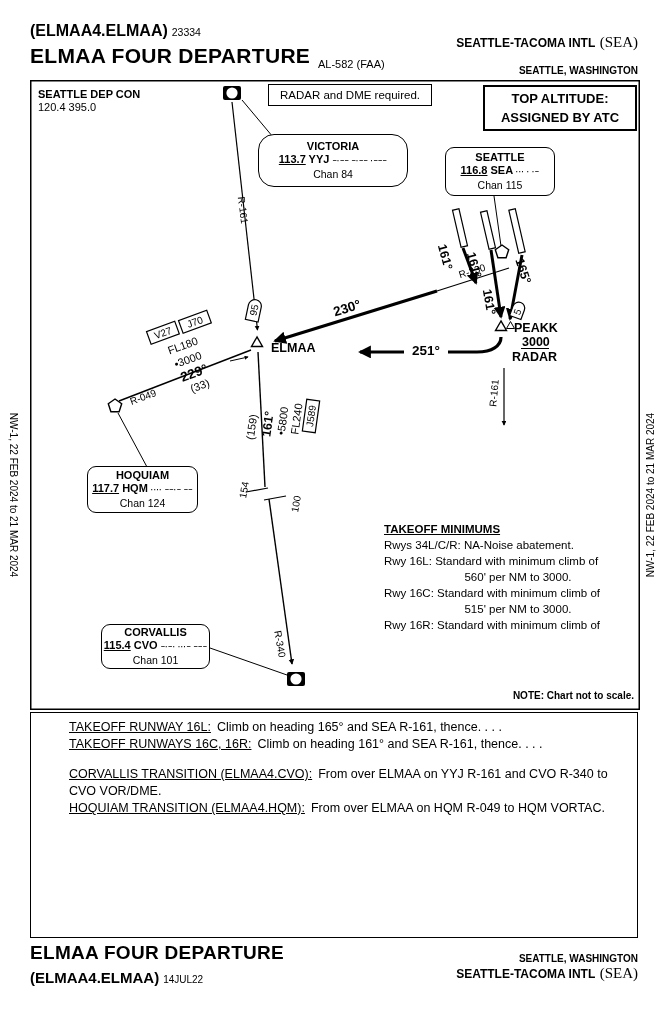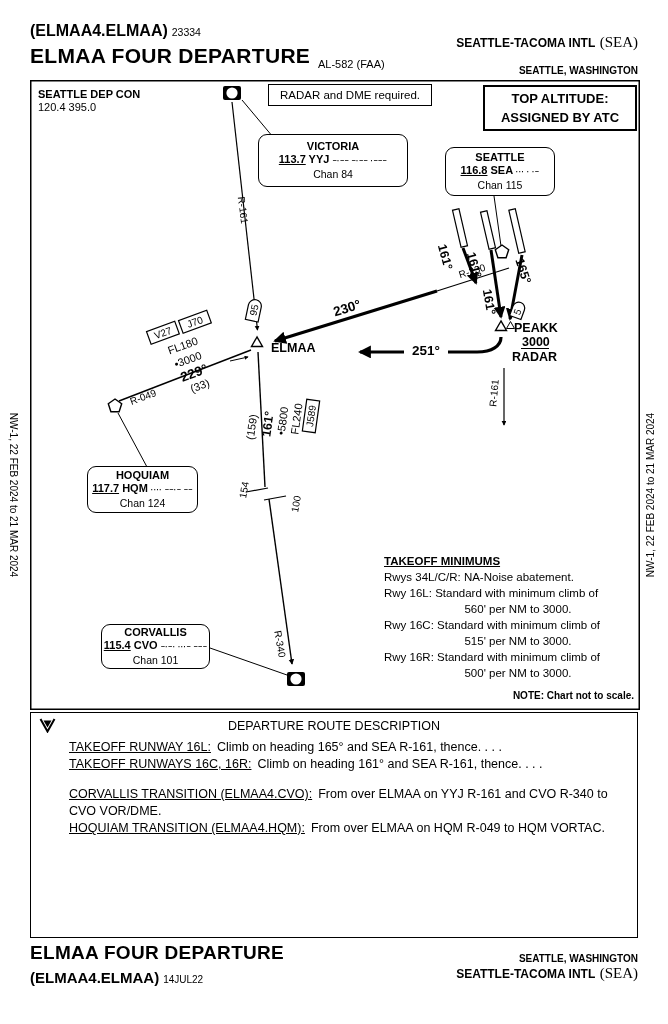--- a/index.html
+++ b/index.html
@@ -30,27 +30,27 @@
               box-sizing:border-box;text-align:center;font-size:13px;font-weight:bold;
               line-height:19px;padding-top:2px;background:#fff;}
   .navbox{border:1.4px solid #000;border-radius:9px;background:#fff;box-sizing:border-box;
           display:flex;flex-direction:column;align-items:center;justify-content:center;
           line-height:13.5px;}
   .nb-name{font-size:11px;font-weight:bold;}
   .nb-freq{font-size:11px;font-weight:bold;white-space:nowrap;}
   .nb-freq .fq{text-decoration:underline;}
   .nb-freq .morse{font-size:7px;font-weight:bold;letter-spacing:.5px;}
   .nb-chan{font-size:10.5px;}
-  .vbox{left:258px;top:134px;width:150px;height:53px;}
+  .vbox{left:258px;top:134px;width:150px;height:53px;border-radius:16px;}
   .sbox{left:445px;top:147px;width:110px;height:49px;}
   .hbox{left:87px;top:466px;width:111px;height:47px;}
   .cbox{left:101px;top:624px;width:109px;height:45px;}
 
   .tomins{left:384px;top:521px;width:268px;font-size:11.5px;line-height:16px;}
-  .tomins .ttl{font-weight:bold;text-decoration:underline;margin-top:32px;}
+  .tomins .ttl{font-weight:bold;text-decoration:underline;}
   .tomins .ctr{text-align:center;}
   .scale-note{left:434px;top:690px;width:200px;text-align:right;font-size:10px;font-weight:bold;}
 
   
   .route-box{left:30px;top:712px;width:608px;height:226px;border:1.5px solid #000;
              box-sizing:border-box;background:#fff;}
   .route-header{position:relative;text-align:center;padding-top:6px;font-size:12.5px;}
   .v-icon{position:absolute;left:8px;top:5px;}
   .route-body{padding:6px 24px 0 38px;font-size:12.5px;line-height:17px;}
   .route-body p{margin:0 0 0 0;}
@@ -280,33 +280,25 @@
   </div>
 
   <div class="abs tomins">
     <div class="ttl">TAKEOFF MINIMUMS</div>
     <div>Rwys 34L/C/R: NA-Noise abatement.</div>
     <div>Rwy 16L: Standard with minimum climb of</div>
     <div class="ctr">560' per NM to 3000.</div>
     <div>Rwy 16C: Standard with minimum climb of</div>
     <div class="ctr">515' per NM to 3000.</div>
     <div>Rwy 16R: Standard with minimum climb of</div>
-    <div class="ctr">500' per NM to 3000.</div>
   </div>
 
   <div class="abs scale-note">NOTE: Chart not to scale.</div>
 
   <div class="abs route-box">
-    <div class="route-header">
-      <svg class="v-icon" width="17" height="15" viewBox="0 0 17 15">
-        <path d="M1.5,1 L8.5,13.5 L15.5,1" fill="none" stroke="#000" stroke-width="2"></path>
-        <path d="M4.5,2.5 L8.5,9.5 L12.5,2.5 Z" fill="#000"></path>
-      </svg>
-      <span>DEPARTURE ROUTE DESCRIPTION</span>
-    </div>
     <div class="route-body">
       <p><span class="lbl">TAKEOFF RUNWAY 16L:</span><span>Climb on heading 165° and SEA R-161, thence. . . .</span></p>
       <p><span class="lbl">TAKEOFF RUNWAYS 16C, 16R:</span><span>Climb on heading 161° and SEA R-161, thence. . . .</span></p>
       <p class="gap"><span class="lbl">CORVALLIS TRANSITION (ELMAA4.CVO):</span><span>From over ELMAA on YYJ R-161 and CVO R-340 to CVO VOR/DME.</span></p>
       <p><span class="lbl">HOQUIAM TRANSITION (ELMAA4.HQM):</span><span>From over ELMAA on HQM R-049 to HQM VORTAC.</span></p>
     </div>
   </div>
 
   <div class="abs ftr-title">ELMAA FOUR DEPARTURE</div>
   <div class="abs ftr-code">

